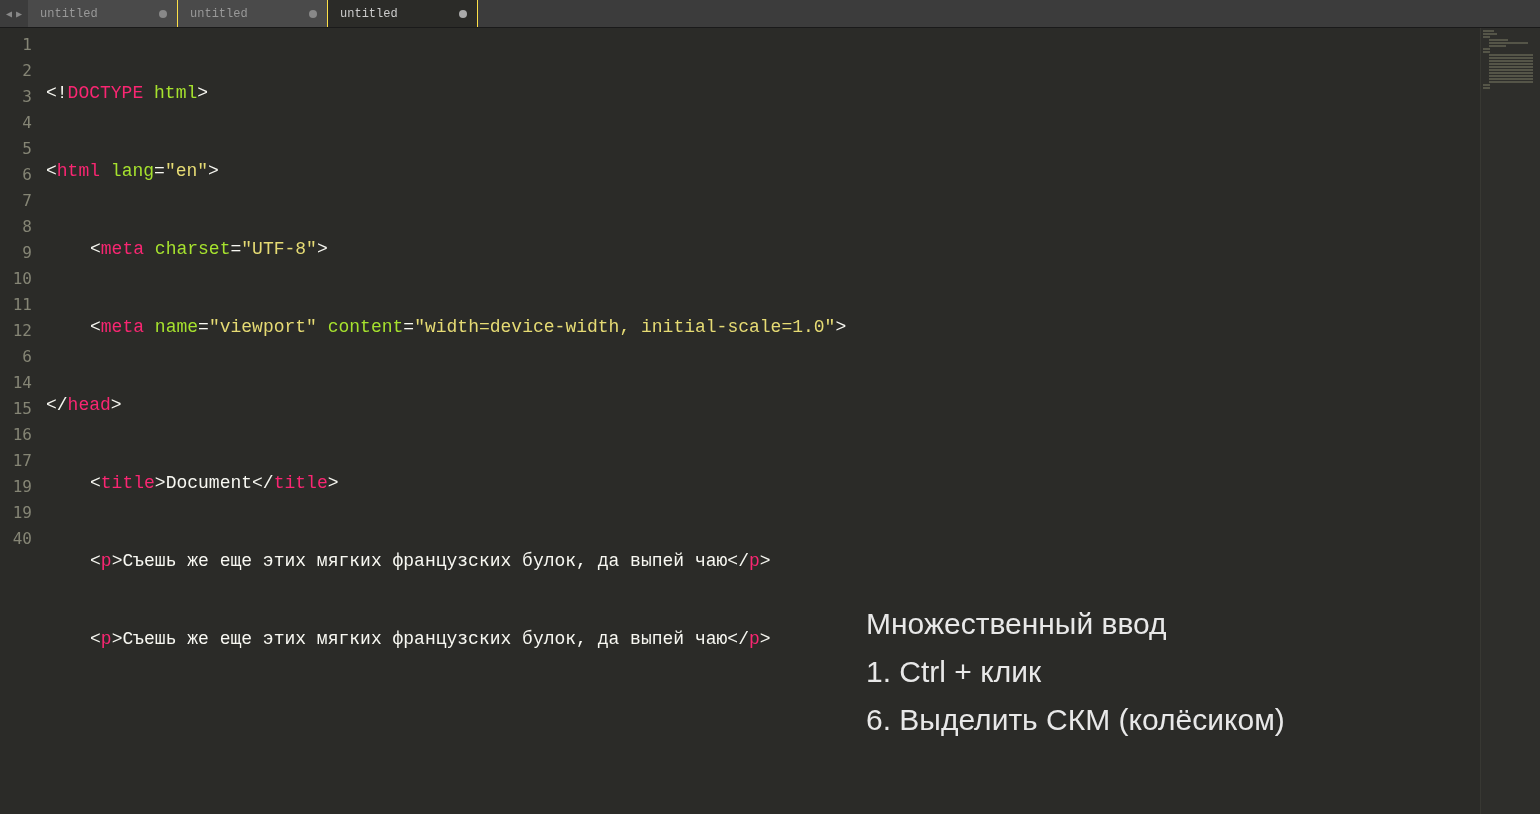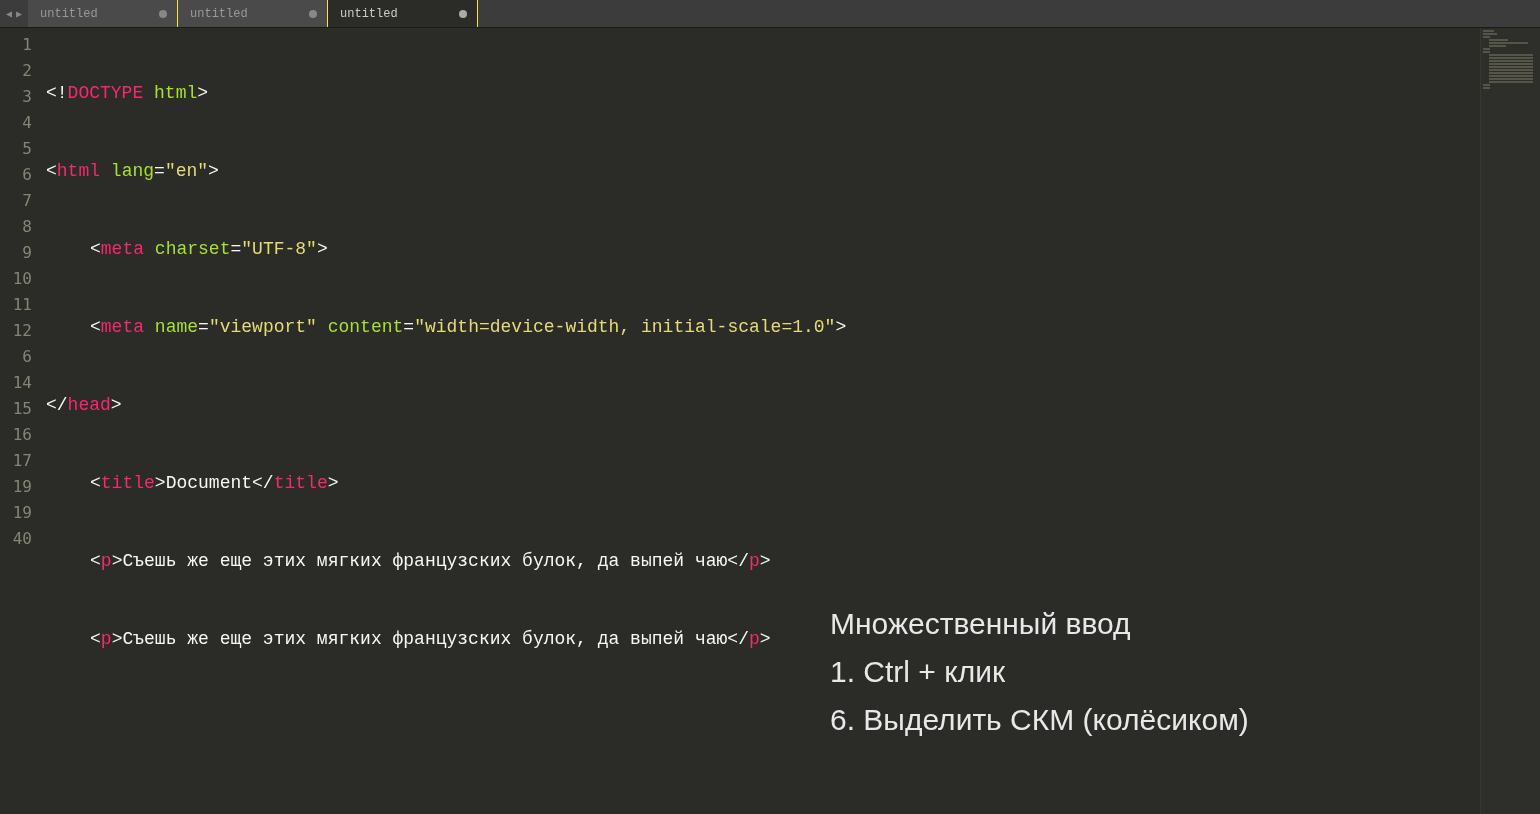--- a/index.html
+++ b/index.html
@@ -103,21 +103,21 @@
   left: 2px;
   right: 2px;
 }
 .mm-line {
   height: 2px;
   margin-bottom: 1px;
   background: #555548;
 }
 .overlay-text {
   position: absolute;
-  left: 830px;
+  left: 866px;
   top: 600px;
   color: #e8e8e8;
   font-family: 'Segoe UI', Arial, sans-serif;
   font-size: 30px;
   line-height: 48px;
 }
 </style>
 </head>
 <body>
 

